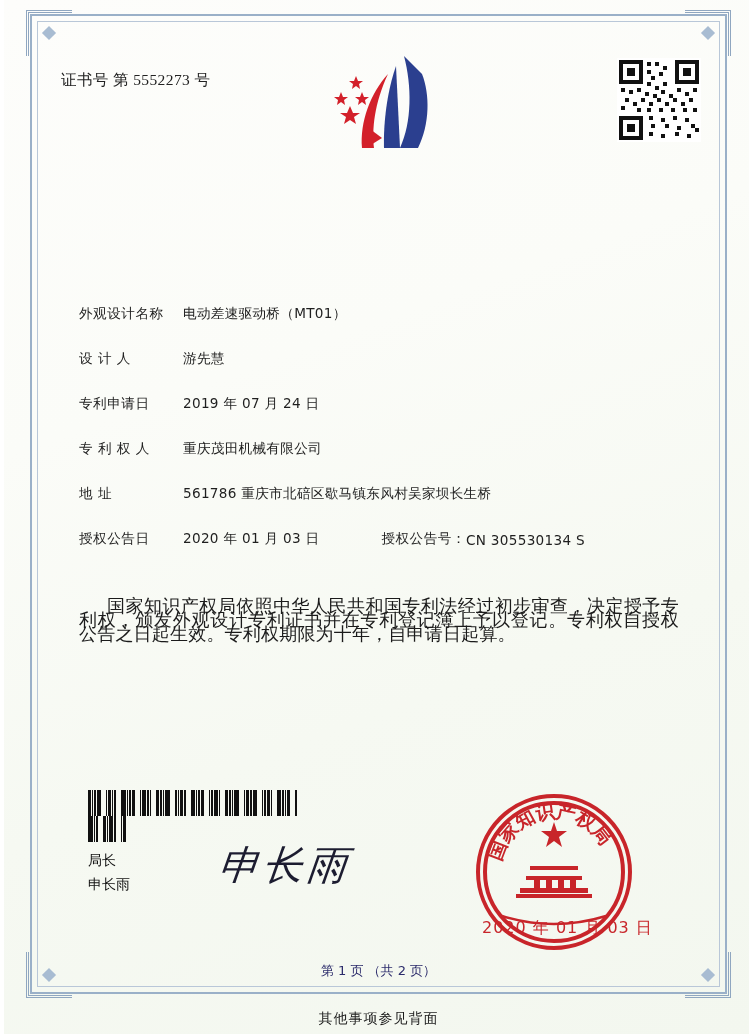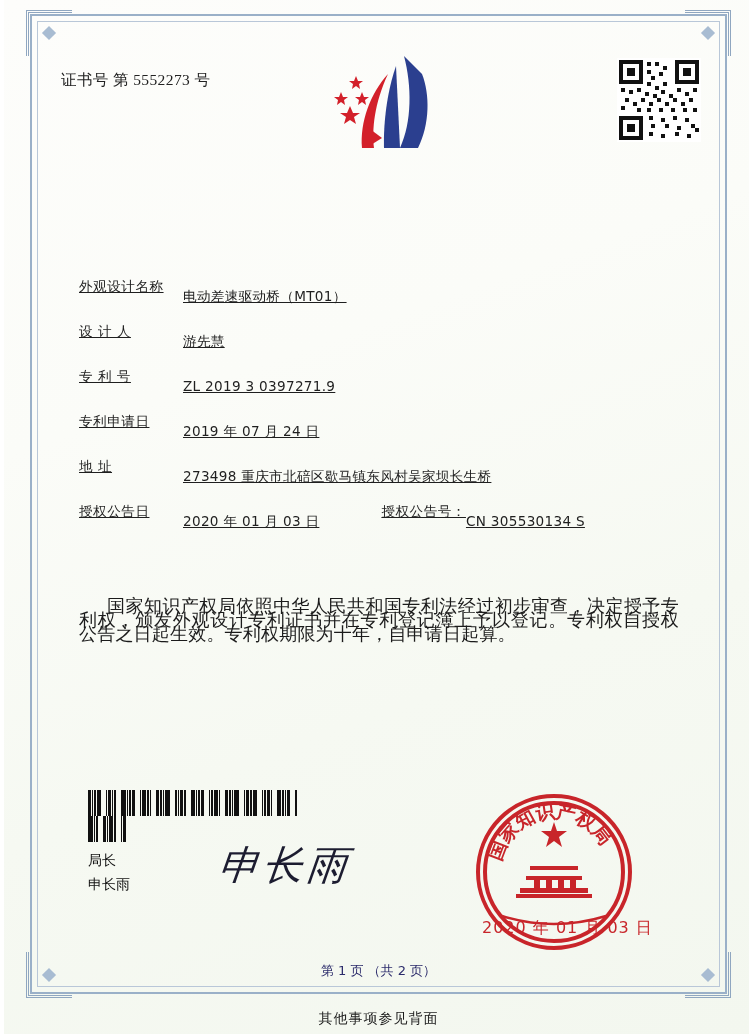--- a/index.html
+++ b/index.html
@@ -96,23 +96,22 @@
   .fields {
     position: absolute;
     left: 75px; top: 278px;
     width: 600px;
     font-size: 14.6px;
     color: #1f1f1f;
   }
   .field-row {
     height: 45px;
     display: flex;
-    align-items: flex-start;
+    align-items: flex-end;
     white-space: nowrap;
-    text-decoration: underline;
   }
   .field-label {
     display: inline-block;
     width: 104px;
     letter-spacing: 0.5px;
     font-family: "DejaVu Sans", sans-serif;
     font-size: 13.6px;
   }
   .field-value {
     font-family: "DejaVu Sans", sans-serif;
@@ -315,30 +314,30 @@
   <div class="fields">
     <div class="field-row">
       <span class="field-label">外观设计名称</span>
       <span class="field-value">电动差速驱动桥（MT01）</span>
     </div>
     <div class="field-row">
       <span class="field-label">设 计 人</span>
       <span class="field-value">游先慧</span>
     </div>
     <div class="field-row">
-      <span class="field-label">专 利 号</span>
-      <span class="field-value">ZL 2019 3 0397271.9</span>
-    </div>
-    <div class="field-row">
       <span class="field-label">专利申请日</span>
       <span class="field-value">2019 年 07 月 24 日</span>
     </div>
     <div class="field-row">
+      <span class="field-label">专 利 权 人</span>
+      <span class="field-value">重庆茂田机械有限公司</span>
+    </div>
+    <div class="field-row">
       <span class="field-label">地 址</span>
-      <span class="field-value">273498 重庆市北碚区歇马镇东风村吴家坝长生桥</span>
+      <span class="field-value">561786 重庆市北碚区歇马镇东风村吴家坝长生桥</span>
     </div>
     <div class="field-row dual">
       <span class="field-label">授权公告日</span>
       <span class="field-value">2020 年 01 月 03 日</span>
       <span class="second-label">授权公告号：</span>
       <span class="field-value">CN 305530134 S</span>
     </div>
   </div>
 
   <div class="paras">

